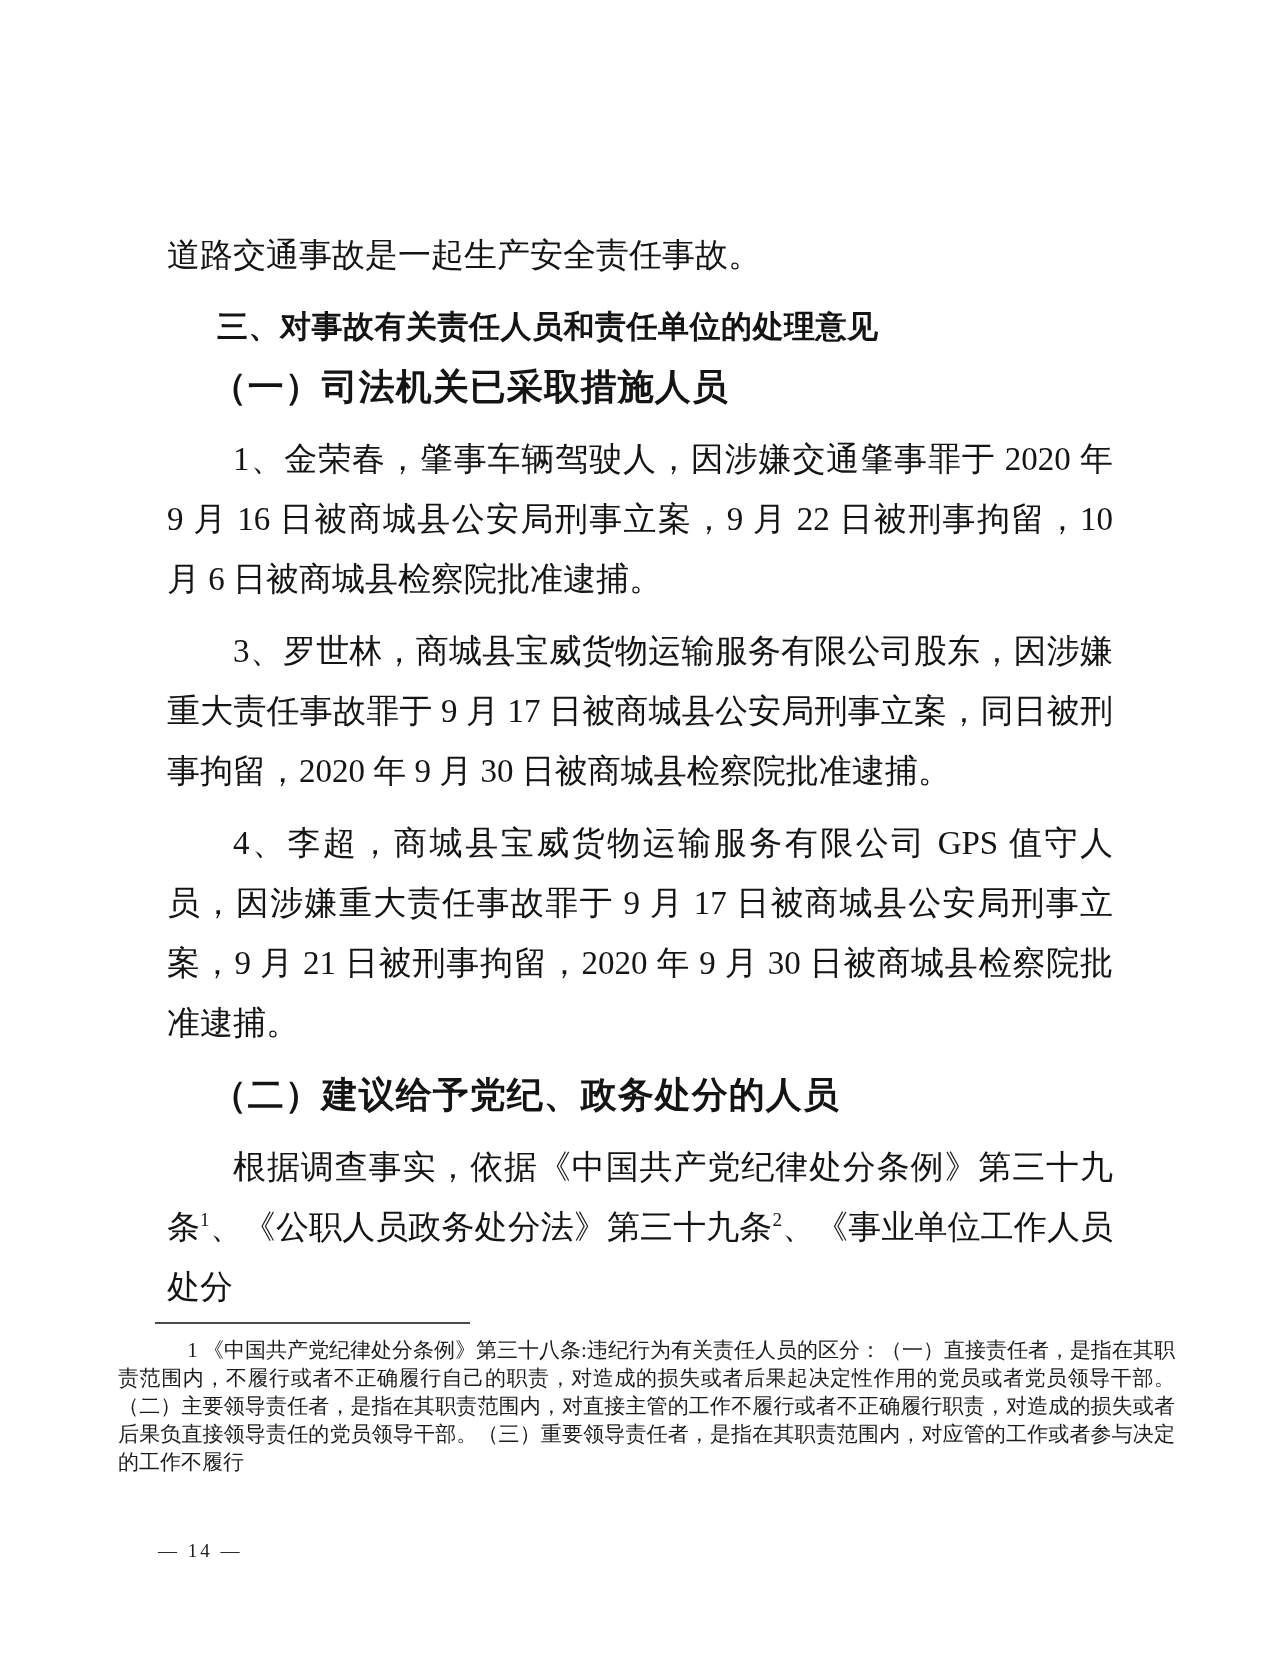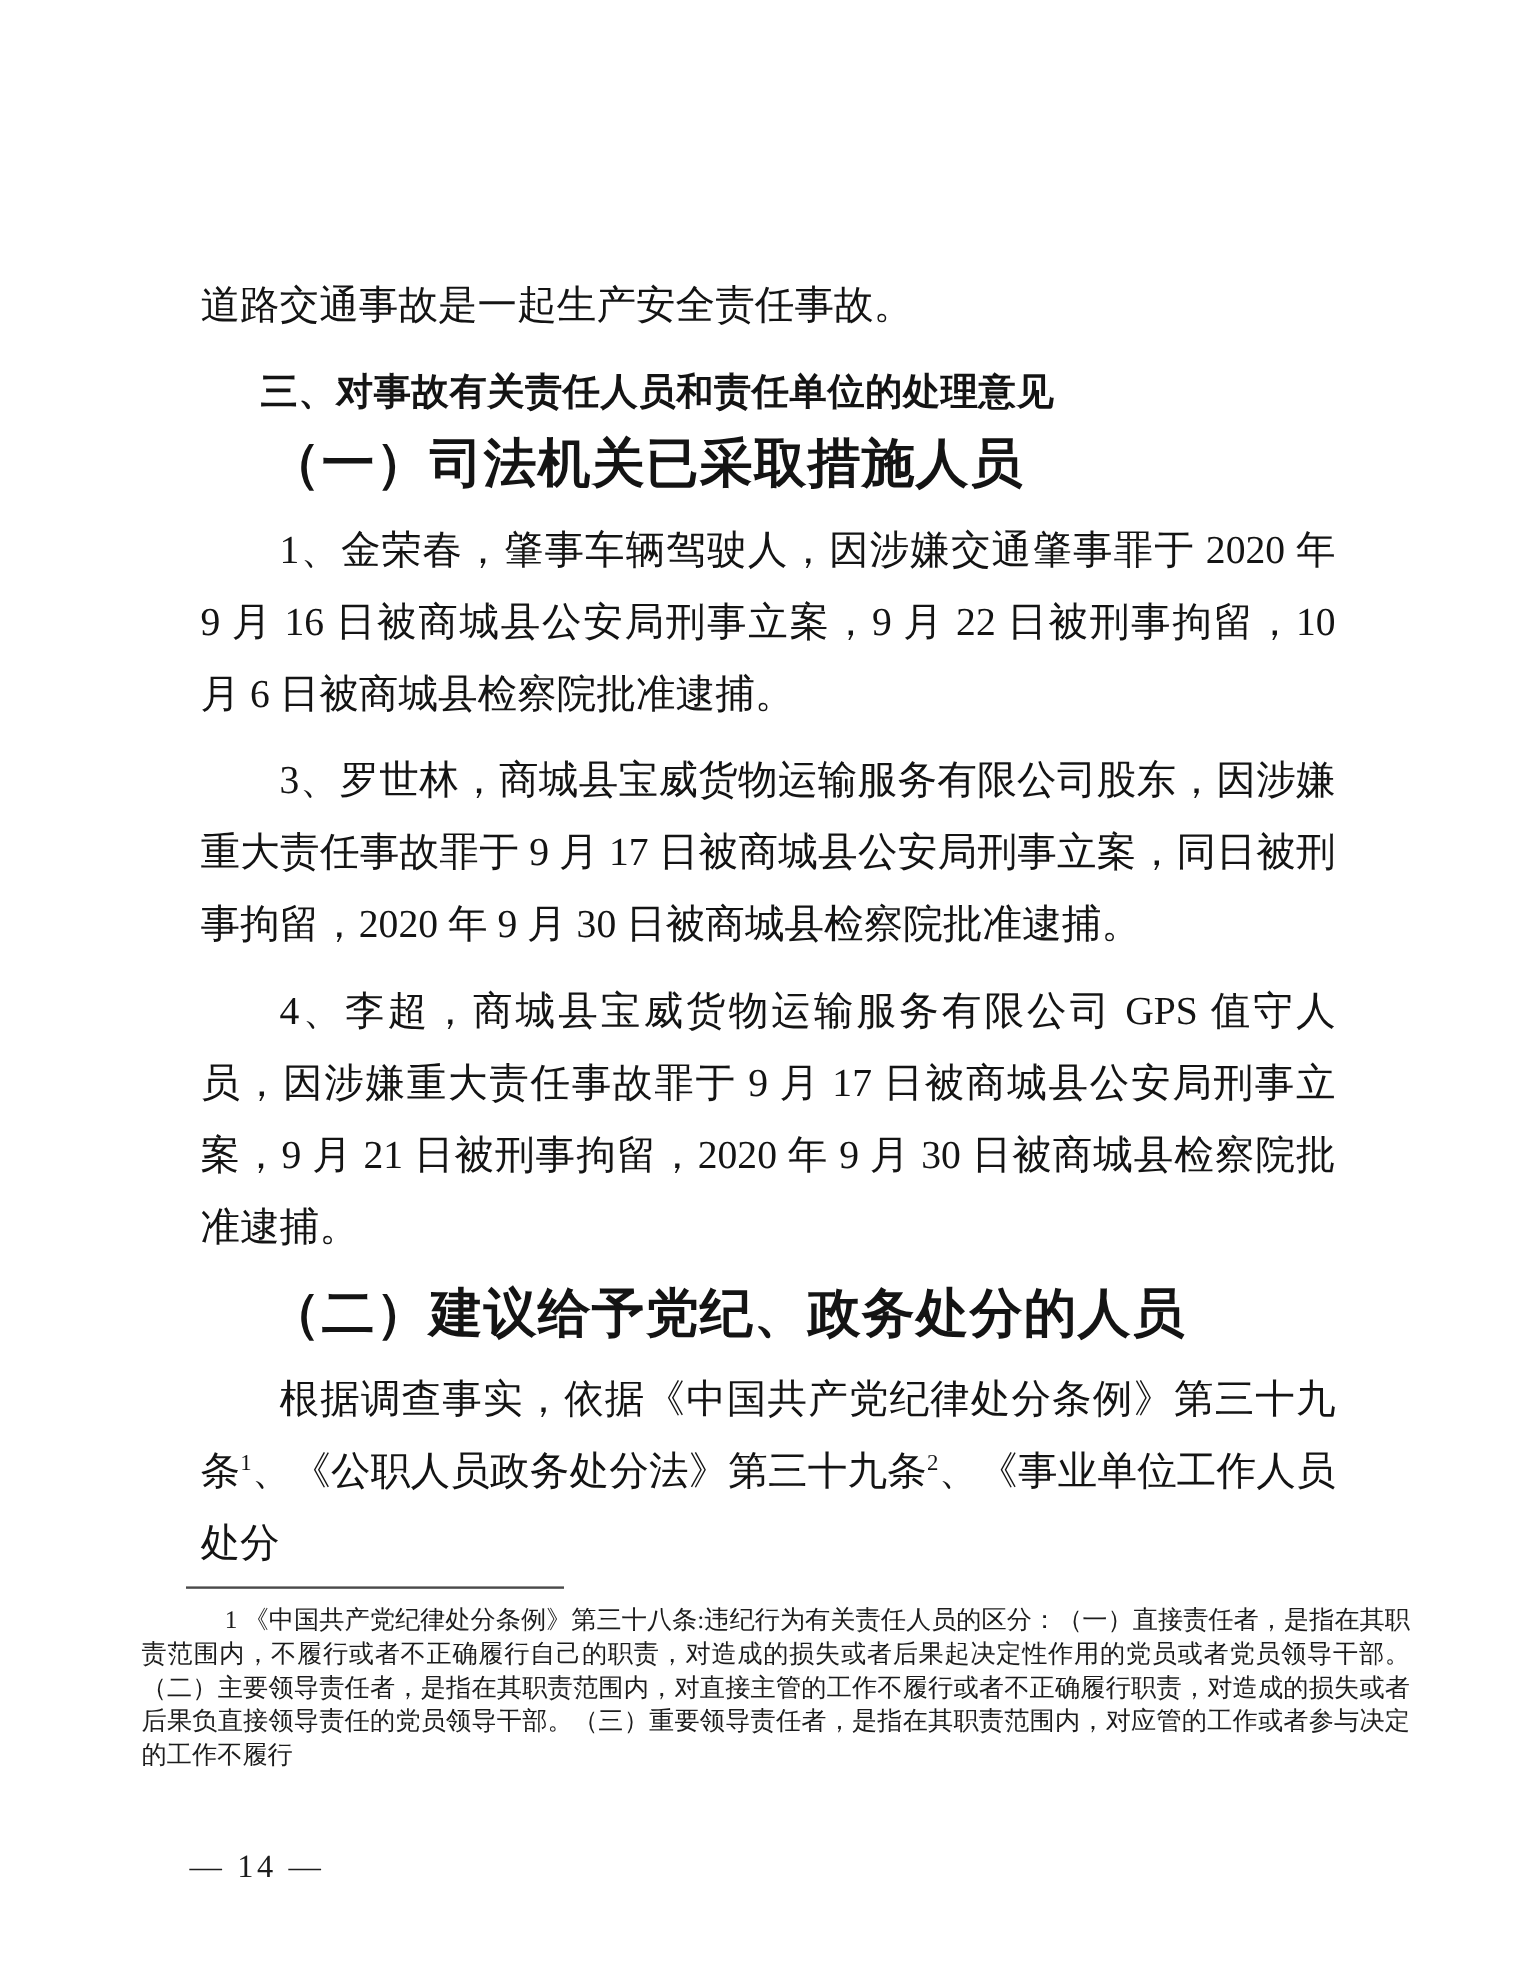--- a/index.html
+++ b/index.html
@@ -39,21 +39,21 @@
     font-weight: 700;
     font-size: 31px;
     line-height: 60px;
     text-indent: 2em;
     letter-spacing: 0.5px;
   }
   .subsec-heading {
     margin: 0;
     font-family: "Liberation Serif", "DejaVu Serif", serif;
     font-weight: 700;
-    font-size: 44px;
+    font-size: 36px;
     line-height: 60px;
     text-indent: 1.55em;
     letter-spacing: 1px;
   }
   .fn-ref {
     font-size: 19px;
     line-height: 0;
     vertical-align: super;
   }
   .footnote-area {
@@ -73,21 +73,21 @@
     font-size: 21px;
     line-height: 28px;
     text-align: justify;
     text-indent: 3.3em;
     color: #1c1c1c;
   }
   .page-number {
     position: absolute;
     left: 158px;
     top: 1540px;
-    font-size: 27px;
+    font-size: 19px;
     letter-spacing: 3px;
     color: #1c1c1c;
   }
 </style>
 </head>
 <body>
 
 <div class="page">
   <div class="content">
     <p class="par par-cont">道路交通事故是一起生产安全责任事故。</p>

